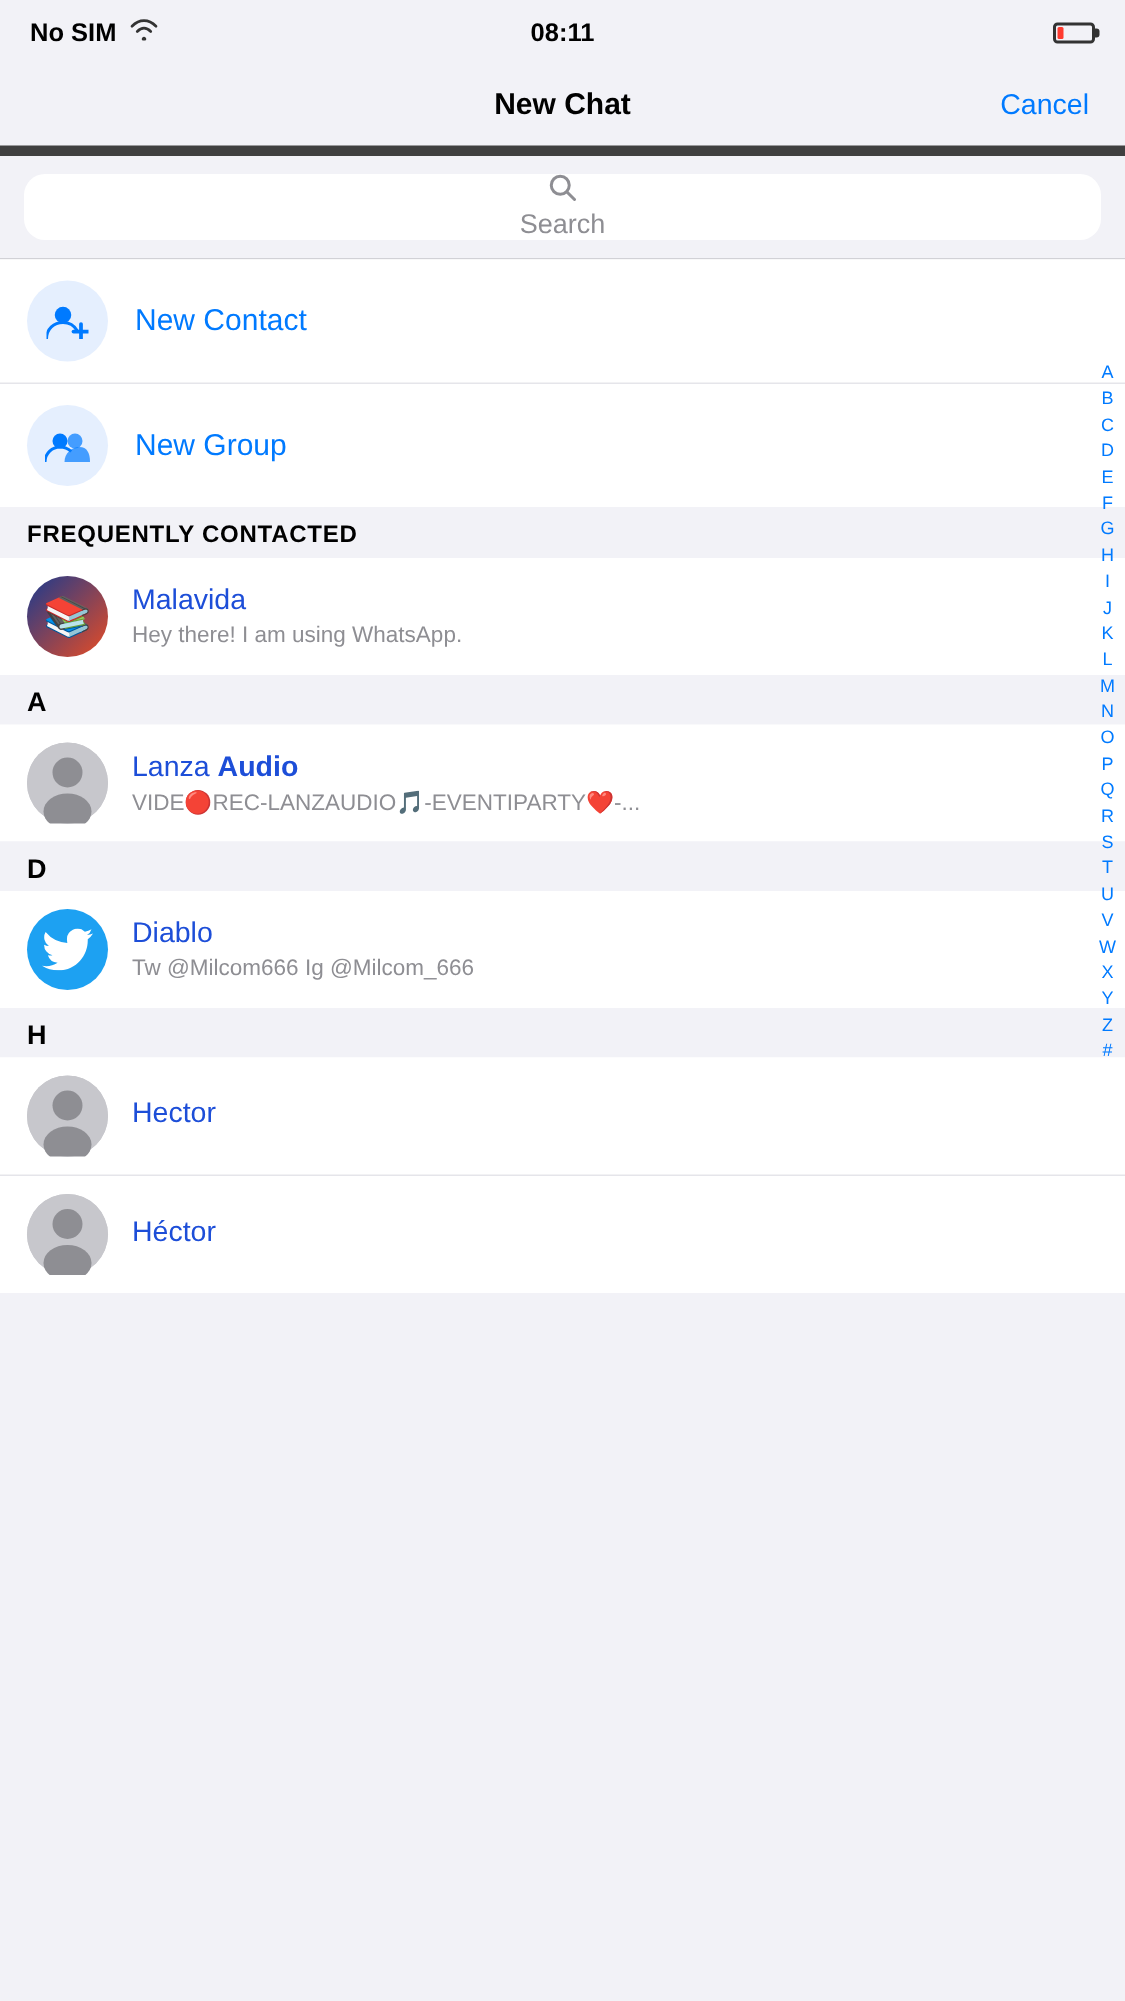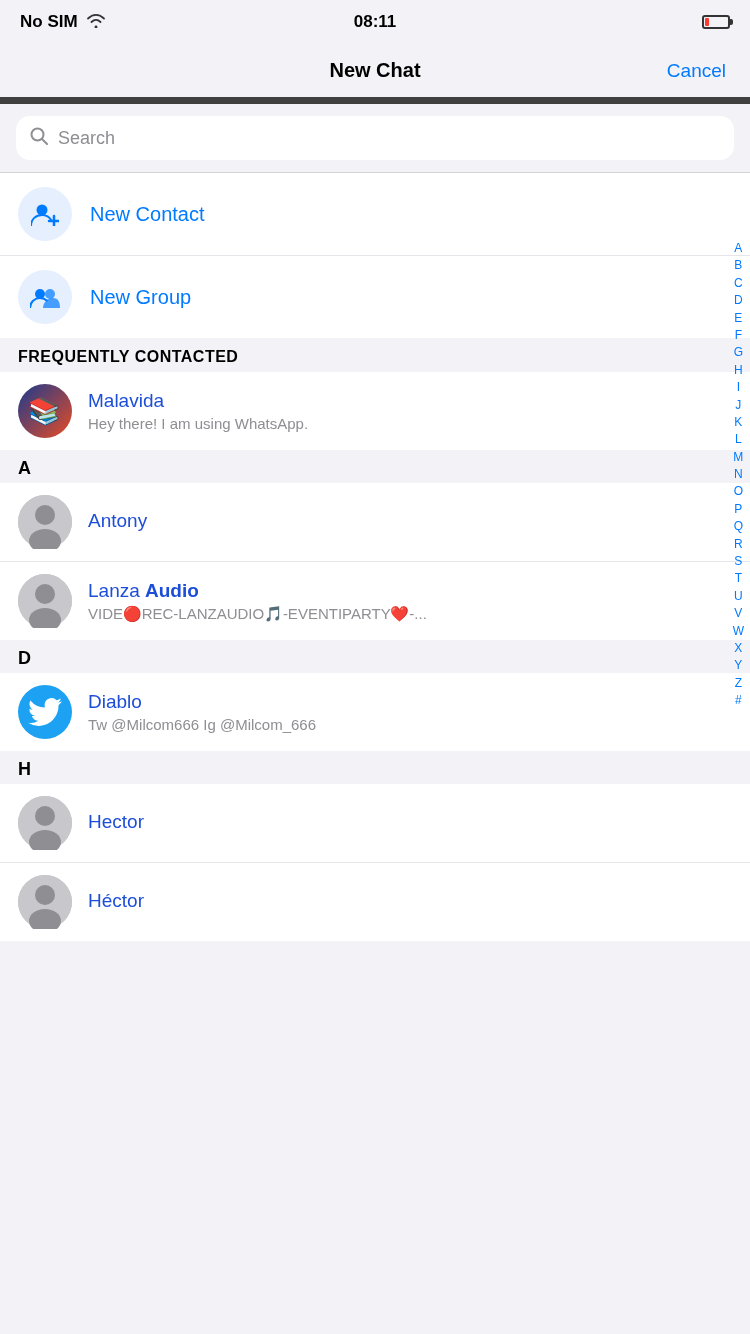--- a/index.html
+++ b/index.html
@@ -104,23 +104,23 @@
       padding: 12px 16px;
       border-bottom: 1px solid #d1d1d6;
     }
     .search-bar {
       background: #fff;
       border-radius: 14px;
       height: 44px;
       display: flex;
       align-items: center;
       padding: 0 14px;
-      gap: 10px;
       border: none;
       width: 100%;
+      flex-direction: column;
     }
     .search-icon-svg {
       color: #8e8e93;
       font-size: 17px;
     }
     .search-placeholder {
       font-size: 18px;
       color: #8e8e93;
     }
 
@@ -349,32 +349,20 @@
     <div class="contact-info">
       <div class="contact-name">Malavida</div>
       <div class="contact-status">Hey there! I am using WhatsApp.</div>
     </div>
   </div>
 </div>
 
 <div class="letter-section">A</div>
 <div class="contact-list">
 
-  <div class="contact-item">
-    <div class="avatar-default">
-      <svg width="54" height="54" viewBox="0 0 54 54">
-        <circle cx="27" cy="27" r="27" fill="#c7c7cc"></circle>
-        <circle cx="27" cy="20" r="10" fill="#8e8e93"></circle>
-        <ellipse cx="27" cy="46" rx="16" ry="12" fill="#8e8e93"></ellipse>
-      </svg>
-    </div>
-    <div class="contact-info">
-      <div class="contact-name">Antony</div>
-    </div>
-  </div>
 
   <div class="contact-item">
     <div class="avatar-default">
       <svg width="54" height="54" viewBox="0 0 54 54">
         <circle cx="27" cy="27" r="27" fill="#c7c7cc"></circle>
         <circle cx="27" cy="20" r="10" fill="#8e8e93"></circle>
         <ellipse cx="27" cy="46" rx="16" ry="12" fill="#8e8e93"></ellipse>
       </svg>
     </div>
     <div class="contact-info">

